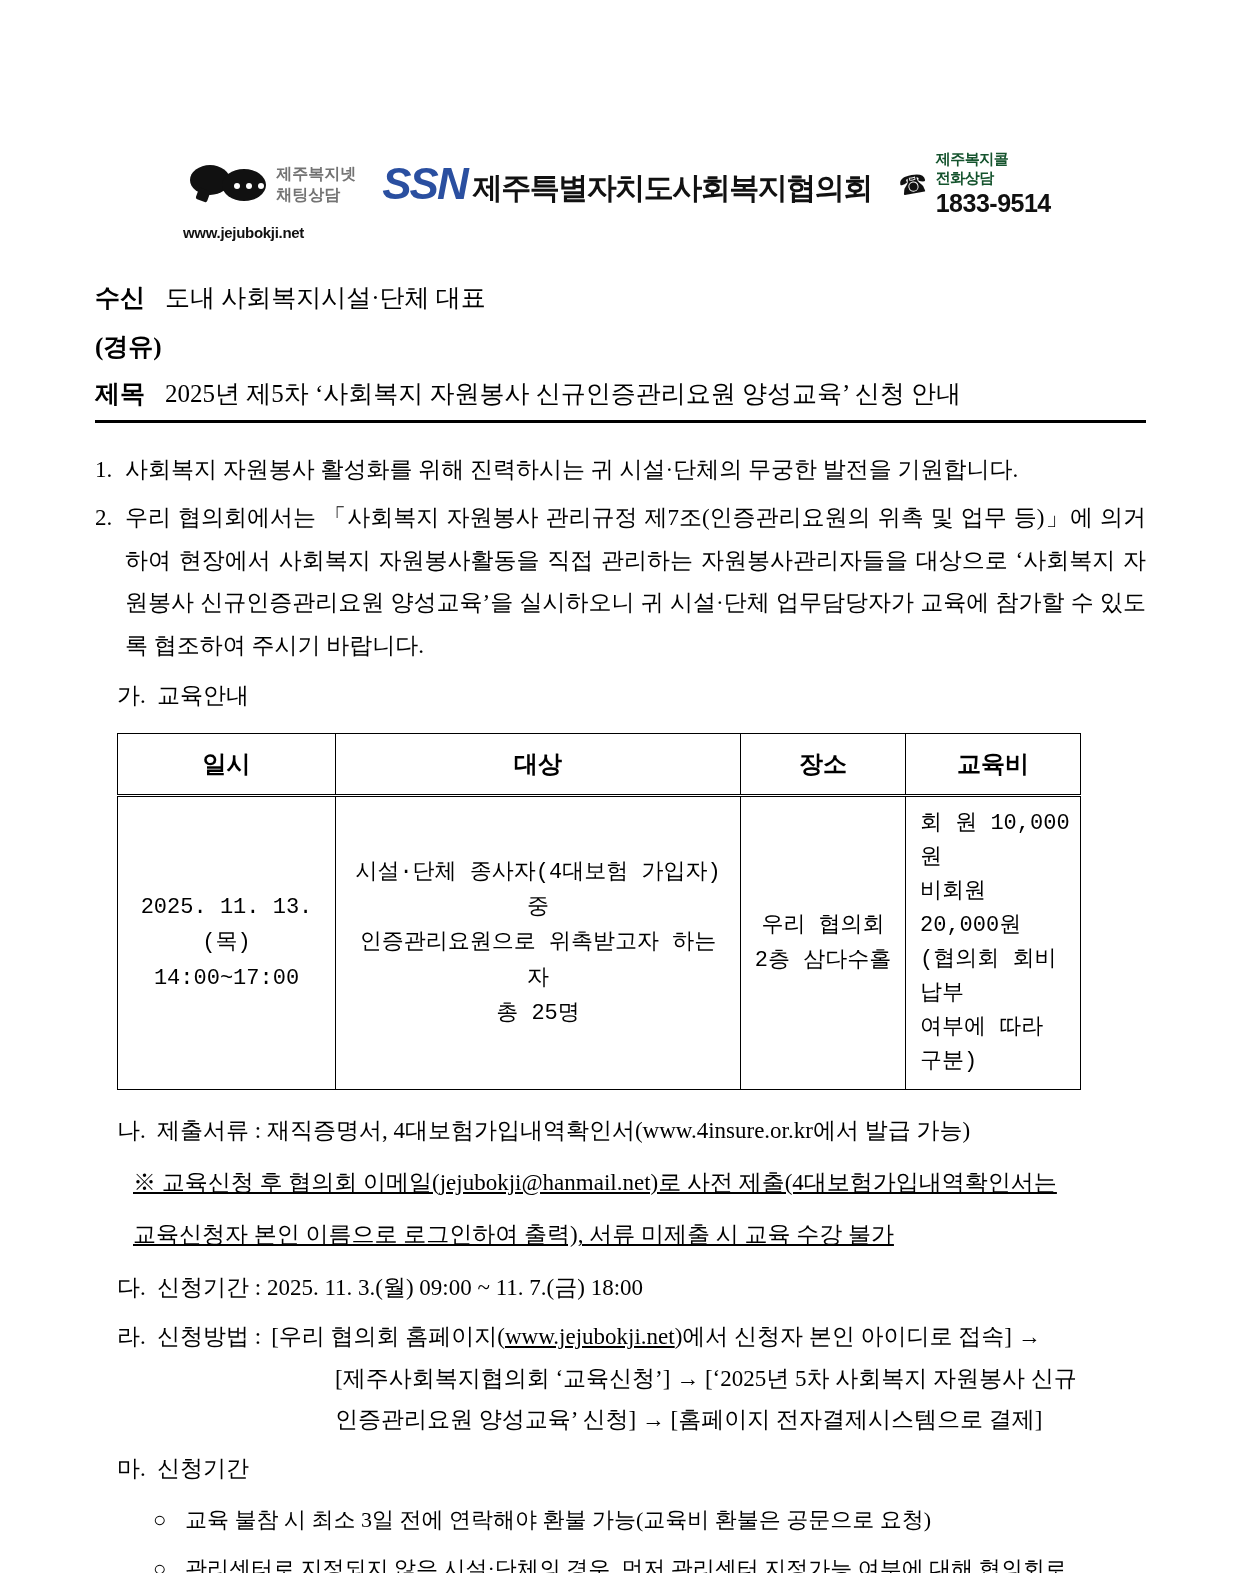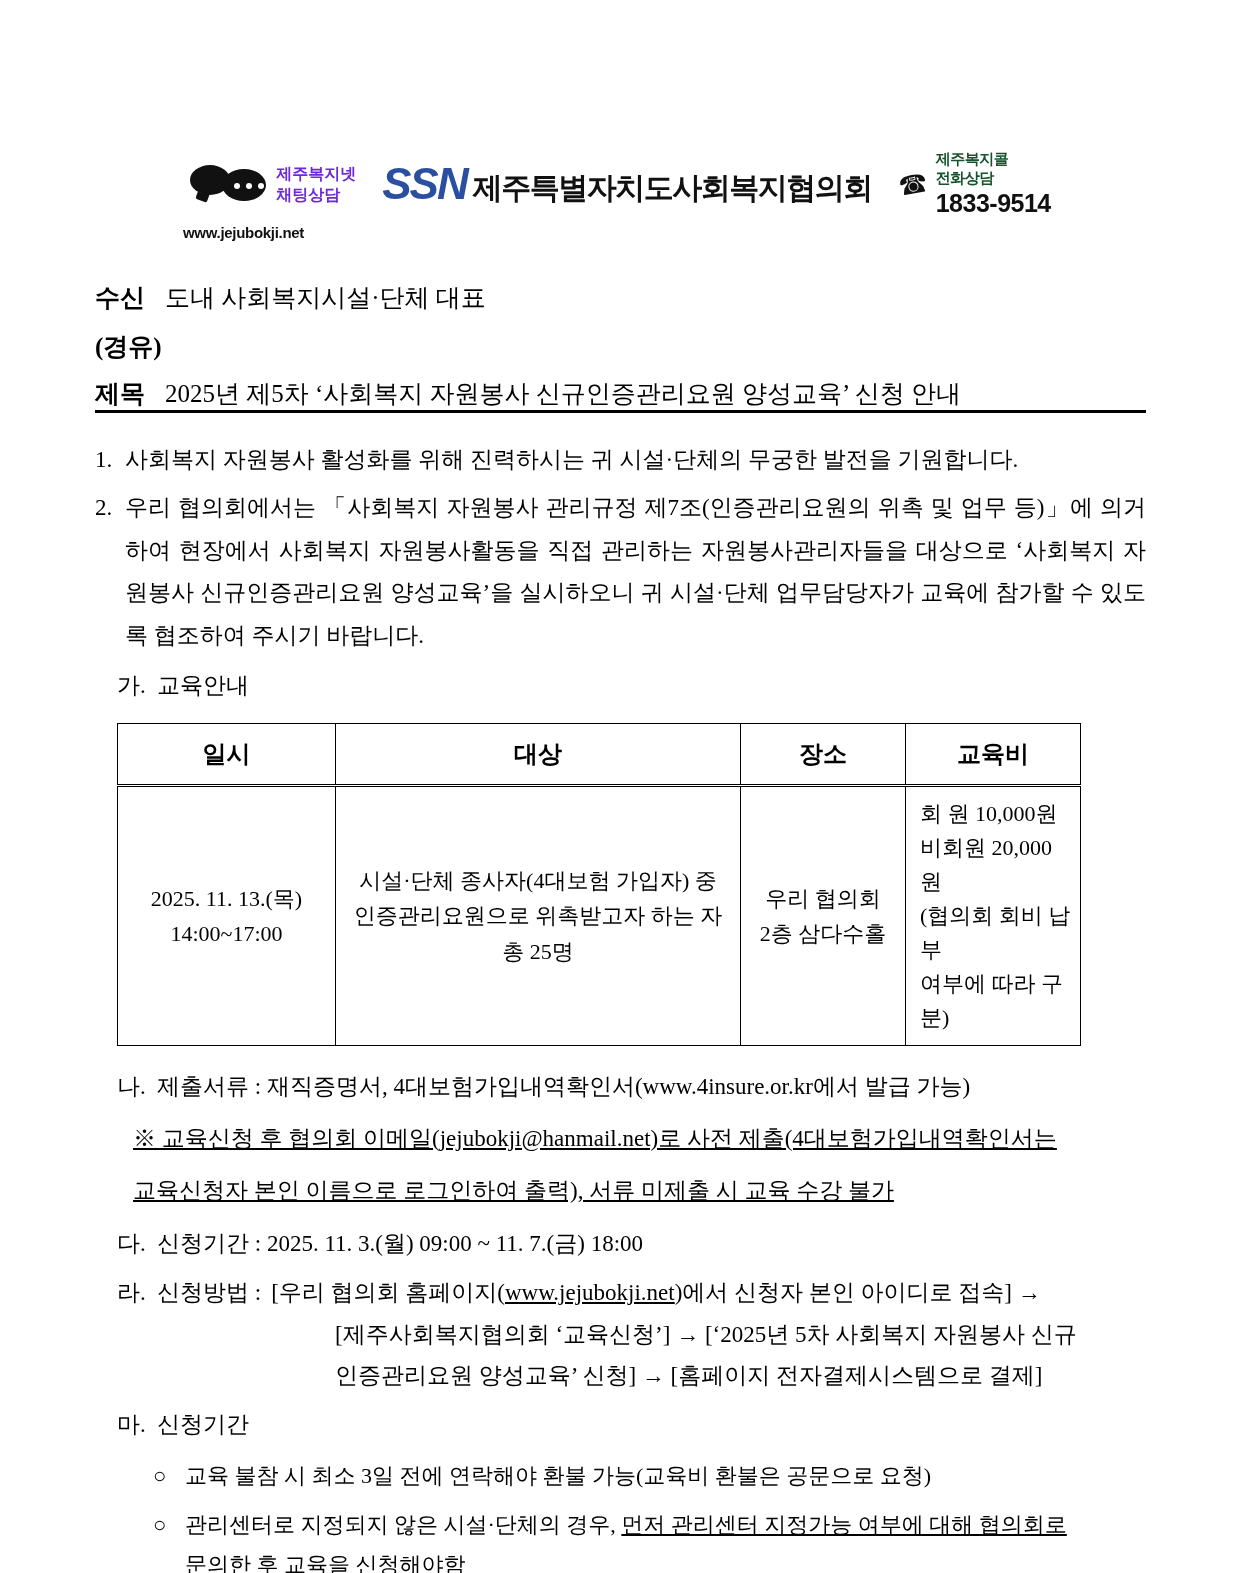--- a/index.html
+++ b/index.html
@@ -71,21 +71,21 @@
     top: 20px;
   }
   .chat-bubbles .d1 { left: 44px; }
   .chat-bubbles .d2 { left: 56px; }
   .chat-bubbles .d3 { left: 68px; }
   .logo-left-text {
     font-family: "Liberation Sans", sans-serif;
     font-size: 16px;
     line-height: 1.25;
     font-weight: 700;
-    color: #6d28d9;
+    color: #737373;
     padding-top: 1px;
   }
   .logo-left-url {
     font-family: "Liberation Sans", sans-serif;
     font-size: 15px;
     font-weight: 700;
     color: #111;
     margin-top: 3px;
     letter-spacing: -0.3px;
   }
@@ -156,20 +156,21 @@
   .field-value { font-size: 25px; }
   .via-row {
     font-size: 25px;
     font-weight: 700;
     margin: 0 0 14px 0;
   }
   .subject-row {
     display: flex;
     align-items: flex-start;
     font-size: 25px;
+    padding-bottom: 10px;
   }
   .rule {
     border-bottom: 3px solid #000;
     margin: 0 0 26px 0;
   }
 
   
   .num-item {
     display: flex;
     font-size: 23px;
@@ -193,20 +194,21 @@
     flex: 0 0 40px;
   }
   .sub-body { flex: 1; }
 
   
   .tbl-wrap { margin: 16px 0 20px 22px; }
   table.edu {
     border-collapse: collapse;
     width: 963px;
     table-layout: fixed;
+    font-family: Liberation Mono, monospace;
   }
   table.edu th, table.edu td {
     border: 1px solid #000;
     text-align: center;
     vertical-align: middle;
     font-size: 22px;
     padding: 10px 8px;
   }
   table.edu thead th {
     font-weight: 700;

